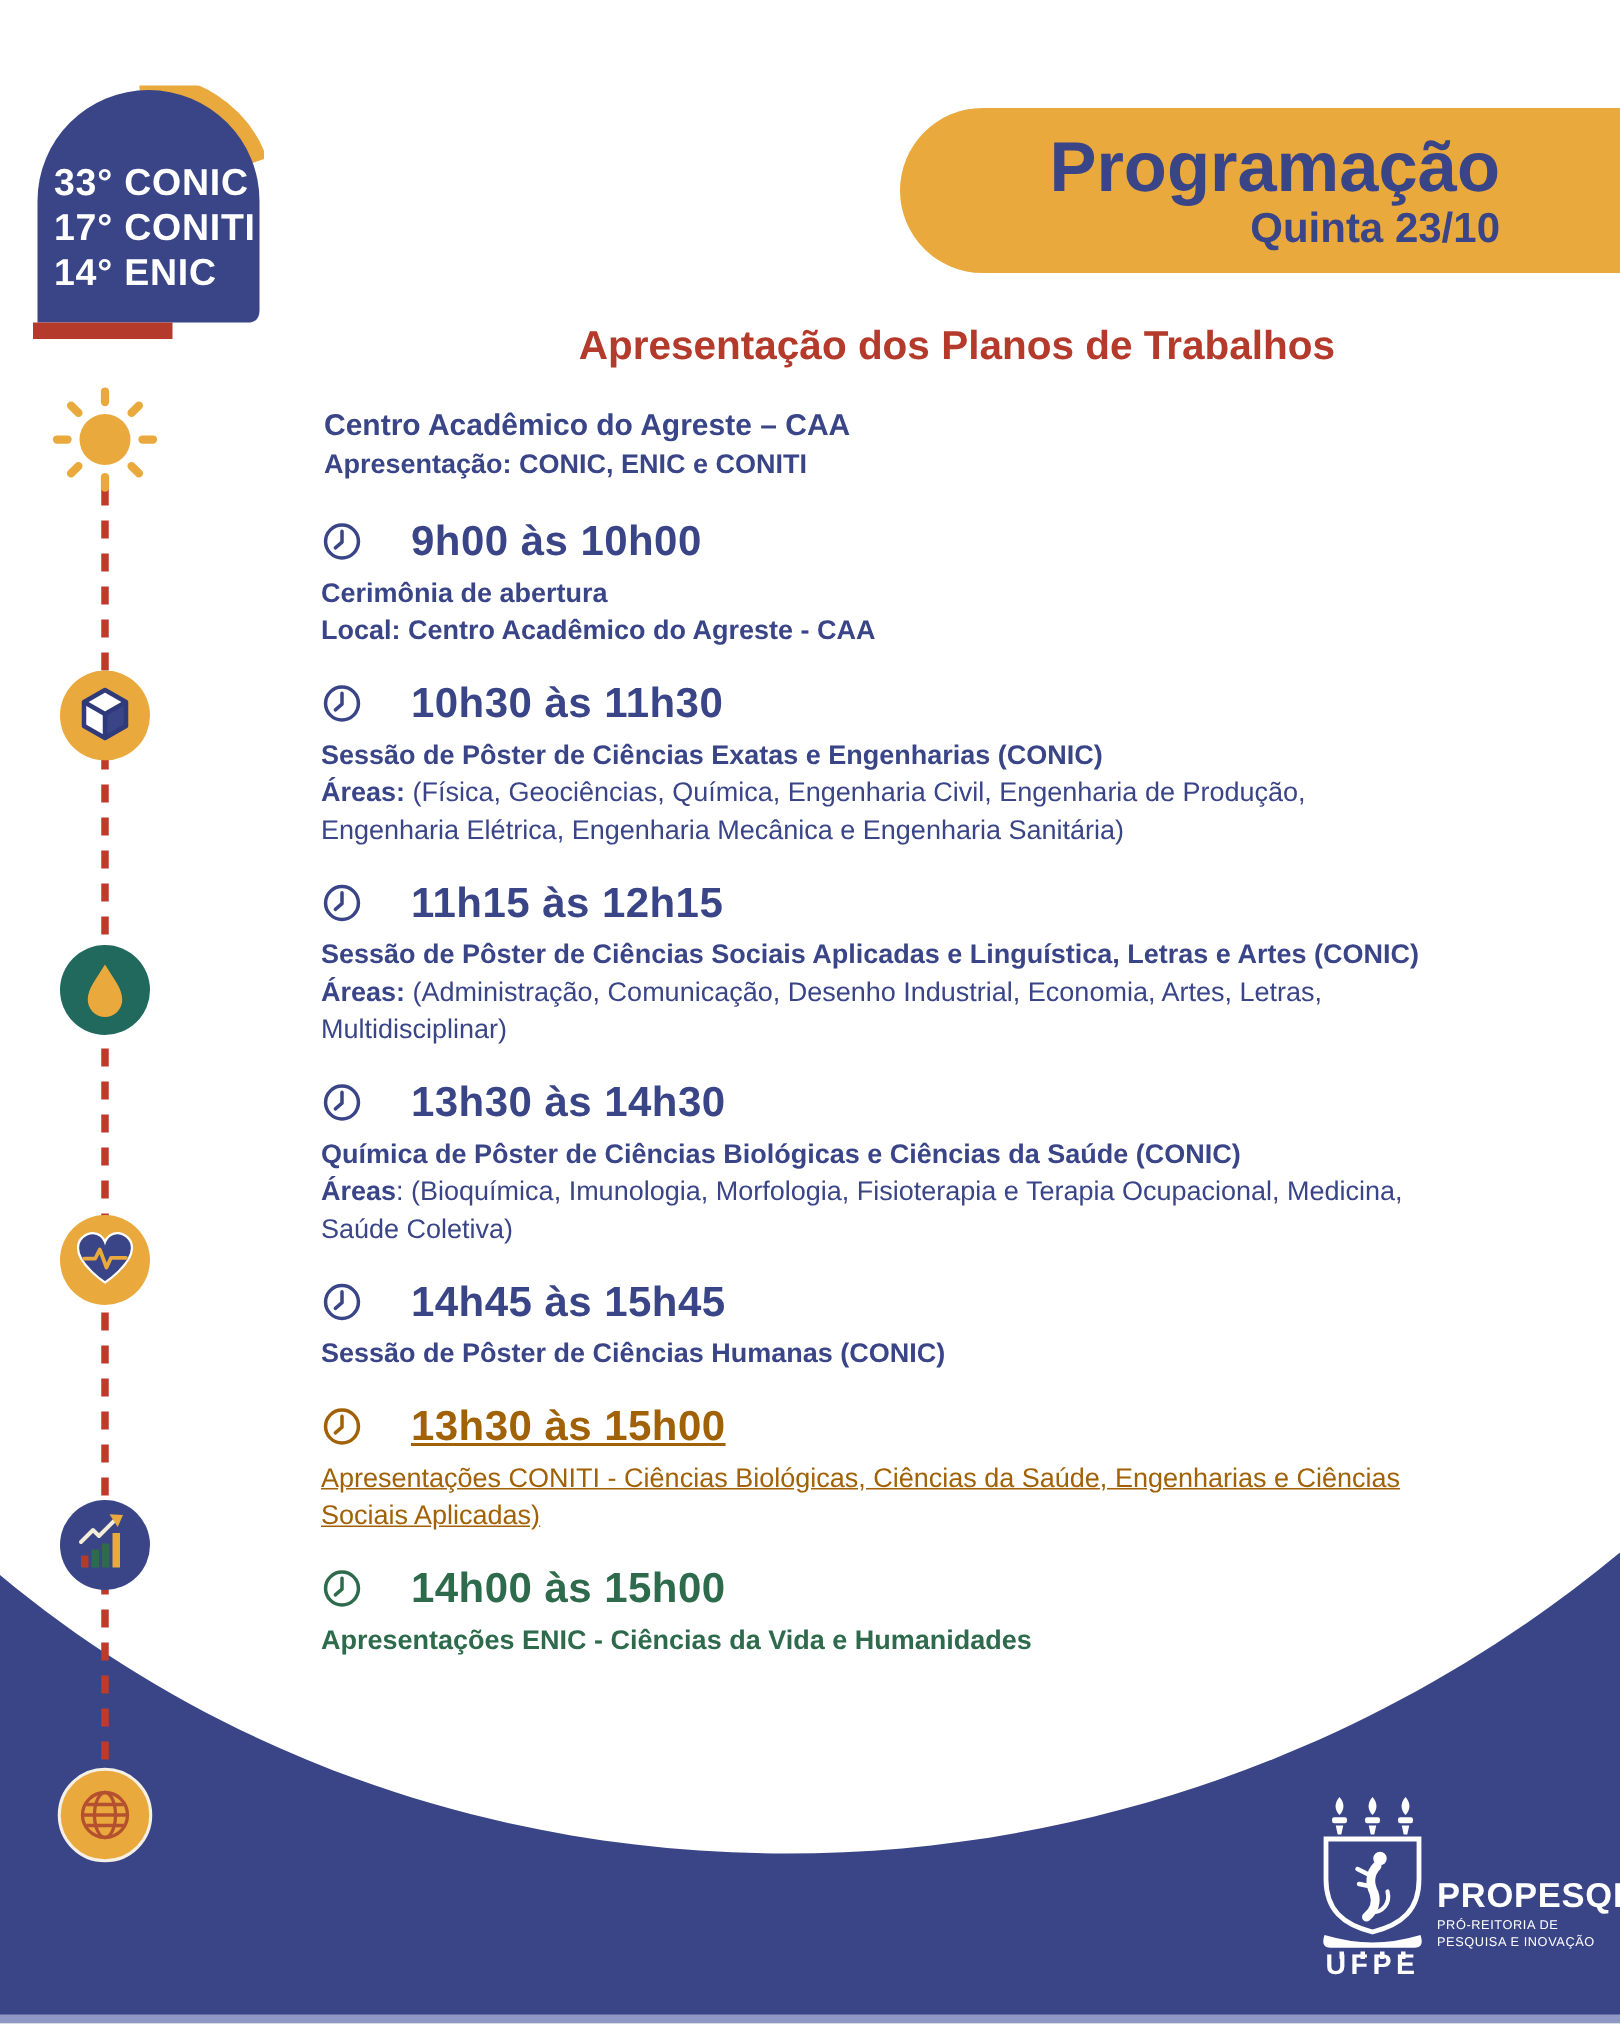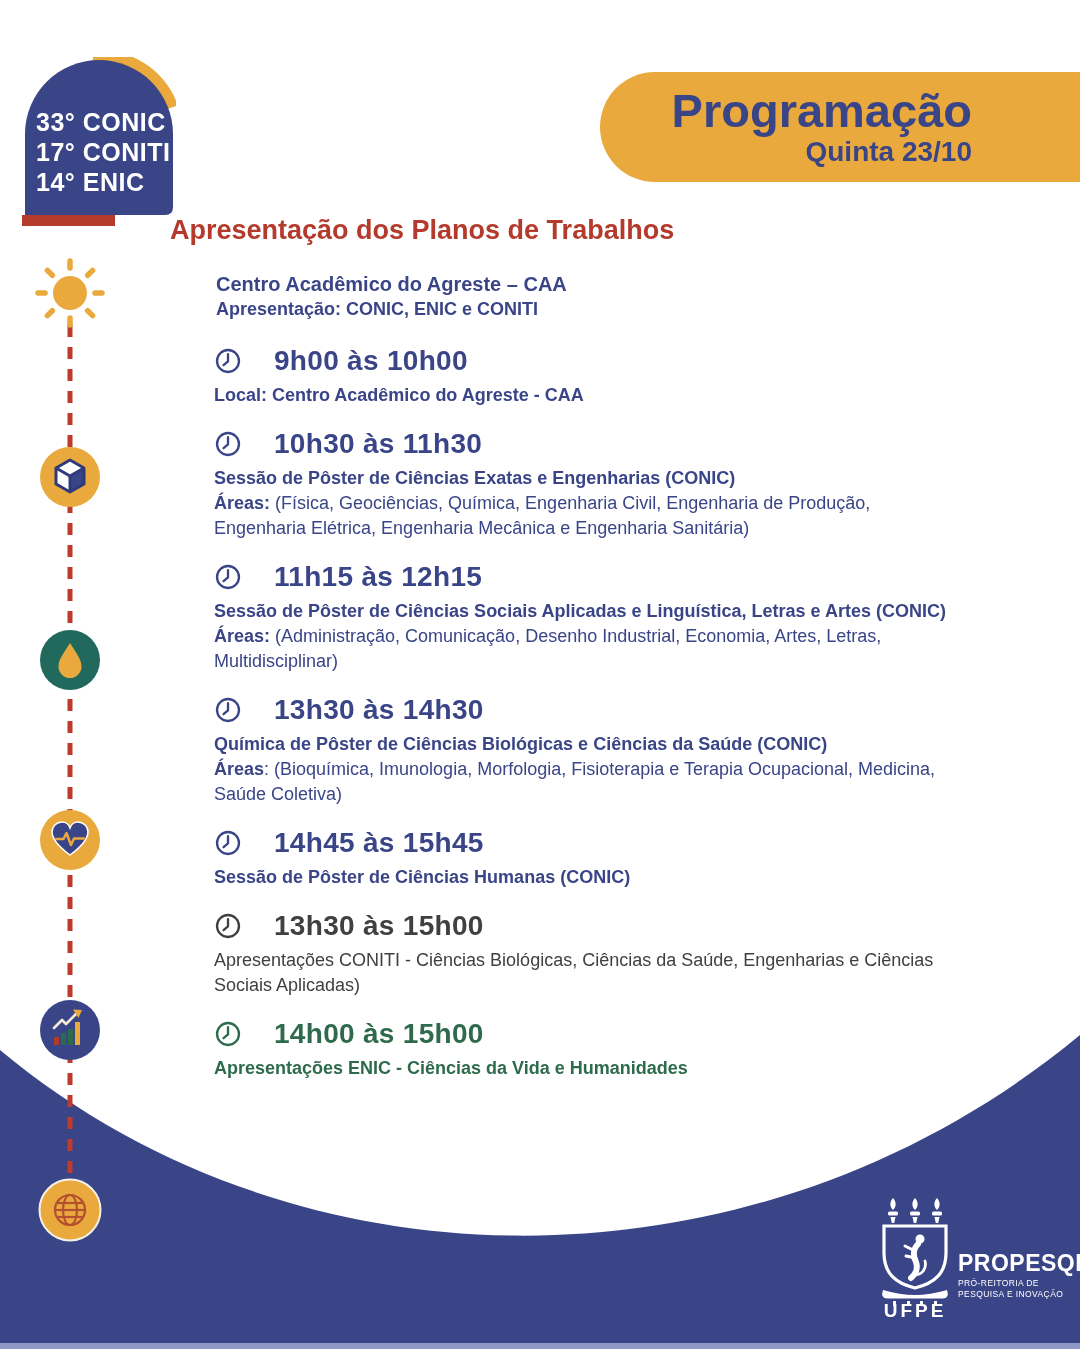--- a/index.html
+++ b/index.html
@@ -10,25 +10,25 @@
     -webkit-font-smoothing:antialiased;
   }
   
   .badge { position:absolute; left:22px; top:57px; width:154px; height:172px; }
   .badge-text { position:absolute; left:36px; top:107px; color:#ffffff;
     font-weight:bold; font-size:25px; line-height:30px; letter-spacing:.5px; white-space:nowrap; }
   
   .banner { position:absolute; left:600px; top:72px; right:0; height:110px;
     background:#E9A93C; border-radius:55px 0 0 55px;
     display:flex; flex-direction:column; justify-content:center; align-items:flex-end;
-    padding-right:108px; box-sizing:border-box; }
+    padding-right:80px; box-sizing:border-box; }
   .banner-title { color:#3A4588; font-weight:bold; font-size:47px; line-height:50px; }
   .banner-sub   { color:#3A4588; font-weight:bold; font-size:28px; line-height:32px; }
   
-  .page-title { position:absolute; left:170px; top:215px; width:720px; text-align:left;
+  .page-title { position:absolute; left:170px; top:215px; width:720px; text-align:right;
     color:#B43A2B; font-weight:bold; font-size:27px; }
   .venue { position:absolute; left:216px; top:271px; color:#3A4588; }
   .venue-name { font-weight:bold; font-size:20px; line-height:26px; }
   .venue-pres { font-weight:bold; font-size:18px; line-height:24px; }
   
   .schedule { position:absolute; left:214px; top:344px; width:745px; }
   .item { margin-bottom:19px; }
   .time-row { display:flex; align-items:center; height:34px; margin-bottom:5px; }
   .time-row svg { width:28px; height:28px; flex:0 0 28px; }
   .time { font-weight:bold; font-size:28px; margin-left:32px; letter-spacing:.3px; }
@@ -148,20 +148,21 @@
   <div class="schedule z2">
     <div class="item" style="color: rgb(58, 69, 136);">
       <div class="time-row">
         <svg viewBox="0 0 24 24">
           <circle cx="12" cy="12" r="9.4" fill="none" stroke="currentColor" stroke-width="2"></circle>
           <polyline points="12,6.2 12,12.4 8.2,15.6" fill="none" stroke="currentColor" stroke-width="2" stroke-linecap="round" stroke-linejoin="round"></polyline>
         </svg>
         <span class="time">9h00 às 10h00</span>
       </div>
       <div>
+          <p class="desc"><span class="b">Cerimônia de abertura</span></p>
           <p class="desc"><span class="b">Local: Centro Acadêmico do Agreste - CAA</span></p>
         </div>
     </div>
 
     <div class="item" style="color: rgb(58, 69, 136);">
       <div class="time-row">
         <svg viewBox="0 0 24 24">
           <circle cx="12" cy="12" r="9.4" fill="none" stroke="currentColor" stroke-width="2"></circle>
           <polyline points="12,6.2 12,12.4 8.2,15.6" fill="none" stroke="currentColor" stroke-width="2" stroke-linecap="round" stroke-linejoin="round"></polyline>
         </svg>
@@ -207,21 +208,21 @@
           <circle cx="12" cy="12" r="9.4" fill="none" stroke="currentColor" stroke-width="2"></circle>
           <polyline points="12,6.2 12,12.4 8.2,15.6" fill="none" stroke="currentColor" stroke-width="2" stroke-linecap="round" stroke-linejoin="round"></polyline>
         </svg>
         <span class="time">14h45 às 15h45</span>
       </div>
       <div>
           <p class="desc"><span class="b">Sessão de Pôster de Ciências Humanas (CONIC)</span></p>
         </div>
     </div>
 
-    <div class="item" style="color: #404040;">
+    <div class="item" style="color: #a16207; text-decoration: underline;">
       <div class="time-row">
         <svg viewBox="0 0 24 24">
           <circle cx="12" cy="12" r="9.4" fill="none" stroke="currentColor" stroke-width="2"></circle>
           <polyline points="12,6.2 12,12.4 8.2,15.6" fill="none" stroke="currentColor" stroke-width="2" stroke-linecap="round" stroke-linejoin="round"></polyline>
         </svg>
         <span class="time">13h30 às 15h00</span>
       </div>
       <div>
           <p class="desc"><span class="reg">Apresentações CONITI - Ciências Biológicas, Ciências da Saúde, Engenharias e Ciências Sociais Aplicadas)</span></p>
         </div>

